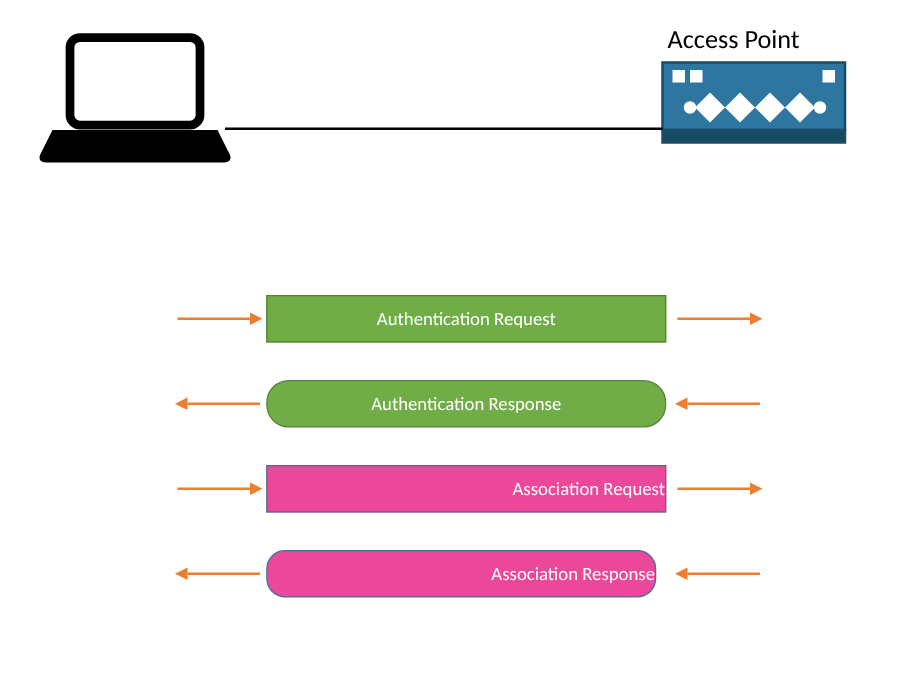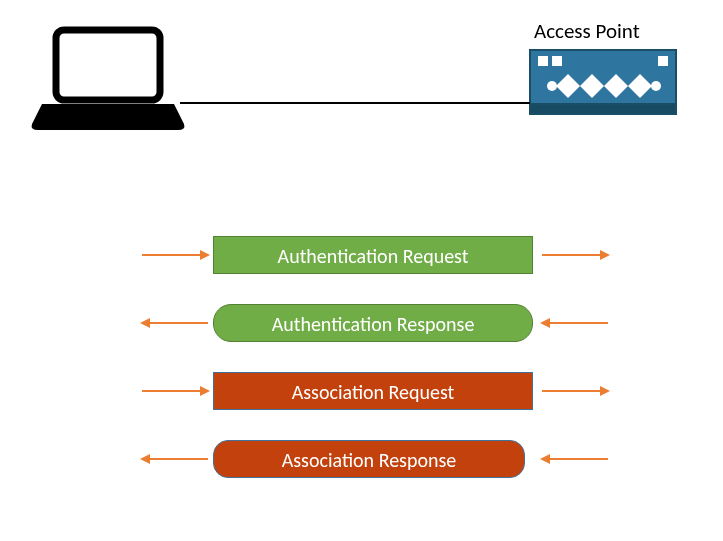--- a/index.html
+++ b/index.html
@@ -21,31 +21,32 @@
     position: absolute;
     height: 0;
     border-top: 2.5px solid #000;
   }
   .flow-box {
     position: absolute;
     height: 38px;
     line-height: 38px;
     text-align: center;
     color: #fff;
-    font-size: 20px;
+    font-size: 15px;
     border: 1px solid;
     box-sizing: border-box;
   }
   .green-box {
     background: #70ad47;
     border-color: #548235;
   }
   .blue-box {
-    background: #c2410c;
+    background: #ec4899;
     border-color: #41719c;
+    text-align: right;
   }
   svg.laptop, svg.ap, svg.arrow {
     position: absolute;
   }
 </style>
 </head>
 <body>
 
 <svg class="laptop" style="left:28px; top:24px;" width="160" height="110" viewBox="0 0 160 110">
   <rect x="28" y="6" width="104" height="70" rx="8" ry="8" fill="none" stroke="#000" stroke-width="7"></rect>

